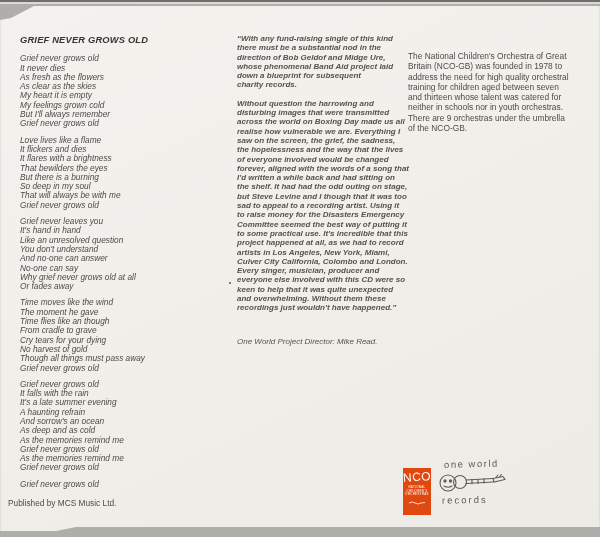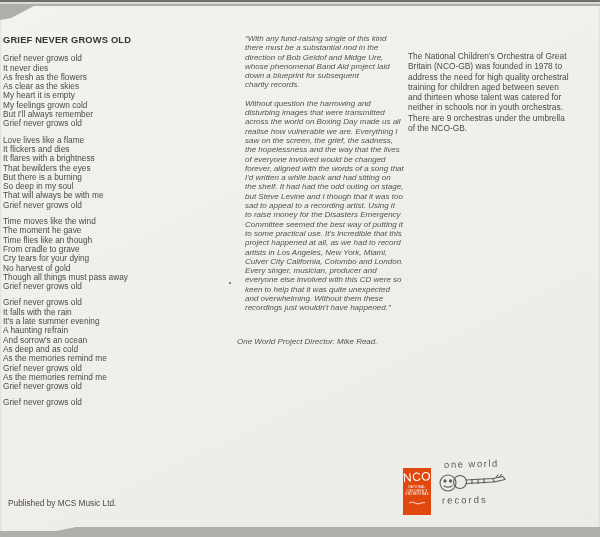--- a/index.html
+++ b/index.html
@@ -11,26 +11,26 @@
   .scan-edge-dark{position:absolute;top:0;left:0;width:600px;height:2px;background:#6f6e6b;}
   .scan-edge-light{position:absolute;top:2px;left:0;width:600px;height:2px;background:#dcdad6;}
   .paper{
     position:absolute;left:0;top:0;width:600px;height:537px;
     background:linear-gradient(155deg,#f4f2ee 0%,#f1efea 45%,#edebe6 100%);
     clip-path:polygon(0px 20px,11px 18px,34px 6px,600px 6px,600px 527px,76px 527px,56px 531px,0px 531px);
     box-shadow:inset 0 2px 3px -1px rgba(0,0,0,.22), inset 0 -2px 3px -1px rgba(0,0,0,.18);
   }
   .pre{white-space:pre-line;}
   .col{position:absolute;color:#4c4b48;}
-  .col-lyrics{left:3px;top:36px;width:215px;font-size:8.3px;line-height:9.3px;}
+  .col-lyrics{left:20px;top:36px;width:215px;font-size:8.3px;line-height:9.3px;font-style:italic;}
   .lyrics-title{font-size:9.3px;font-weight:bold;color:#343431;letter-spacing:.2px;margin:0 0 9px 0;}
   .verse{margin:0 0 7px 0;}
   .published{position:absolute;left:8px;top:498px;font-size:8.3px;color:#4c4b48;}
   .col-quote{left:237px;top:34px;width:180px;font-size:8px;line-height:9.3px;font-style:italic;color:#54534e;}
-  .quote-para{margin:0 0 9px 8px;}
+  .quote-para{margin:0 0 9px 0;font-weight:bold;}
   .credit{margin-top:24px;font-style:italic;}
   .col-orch{left:408px;top:35px;width:190px;font-size:8.4px;line-height:10.3px;}
   .orch-para{margin:16px 0 8px 0;}
   .ink-speck{position:absolute;left:229px;top:282px;width:2px;height:2px;border-radius:50%;background:#5a5954;}
 
   .nco-logo{
     position:absolute;left:403px;top:468px;width:28px;height:47px;
     background:#e0480f;color:#fff;overflow:hidden;text-align:center;
   }
   .nco-logo-text{font-size:12px;line-height:14px;margin-top:2px;transform:rotate(-4deg);letter-spacing:.5px;}
@@ -61,20 +61,28 @@
 But I'll always remember
 Grief never grows old</div>
     <div class="verse pre">Love lives like a flame
 It flickers and dies
 It flares with a brightness
 That bewilders the eyes
 But there is a burning
 So deep in my soul
 That will always be with me
 Grief never grows old</div>
+    <div class="verse pre">Grief never leaves you
+It's hand in hand
+Like an unresolved question
+You don't understand
+And no-one can answer
+No-one can say
+Why grief never grows old at all
+Or fades away</div>
     <div class="verse pre">Time moves like the wind
 The moment he gave
 Time flies like an though
 From cradle to grave
 Cry tears for your dying
 No harvest of gold
 Though all things must pass away
 Grief never grows old</div>
     <div class="verse pre">Grief never grows old
 It falls with the rain

